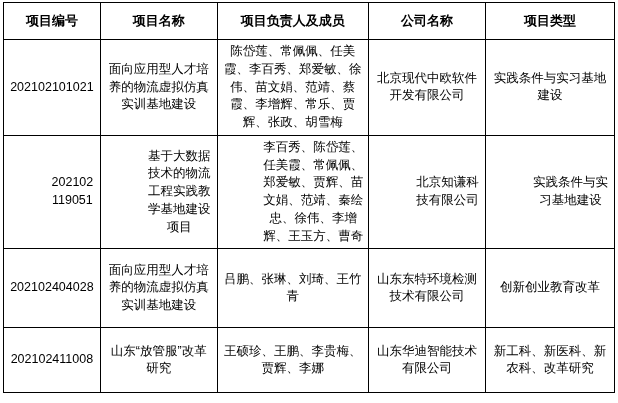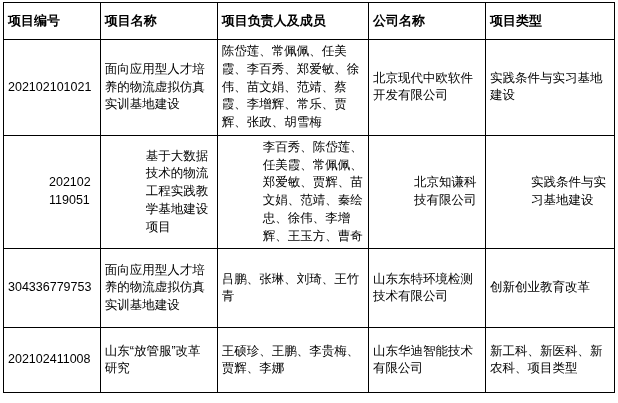--- a/index.html
+++ b/index.html
@@ -21,21 +21,21 @@
   }
   table.project-table {
     border-collapse: collapse;
     width: 612px;
     table-layout: fixed;
   }
   table.project-table th,
   table.project-table td {
     border: 1px solid #000000;
     padding: 3px 4px;
-    text-align: left;
+    text-align: center;
     vertical-align: middle;
     font-size: 12.5px;
     line-height: 1.42;
     font-weight: normal;
     word-break: break-all;
   }
   table.project-table th {
     font-weight: bold;
     font-size: 13px;
     height: 30px;
@@ -87,28 +87,28 @@
         <td class="cell-type">实践条件与实习基地建设</td>
       </tr>
       <tr class="row-2">
         <td class="cell-code">202102119051</td>
         <td class="cell-name">基于大数据技术的物流工程实践教学基地建设项目</td>
         <td class="cell-team">李百秀、陈岱莲、任美霞、常佩佩、郑爱敏、贾辉、苗文娟、范靖、秦绘忠、徐伟、李增辉、王玉方、曹奇</td>
         <td class="cell-comp">北京知谦科技有限公司</td>
         <td class="cell-type">实践条件与实习基地建设</td>
       </tr>
       <tr class="row-3">
-        <td class="cell-code">304336779753</td>
+        <td class="cell-code">202102404028</td>
         <td class="cell-name">面向应用型人才培养的物流虚拟仿真实训基地建设</td>
         <td class="cell-team">吕鹏、张琳、刘琦、王竹青</td>
         <td class="cell-comp">山东东特环境检测技术有限公司</td>
         <td class="cell-type">创新创业教育改革</td>
       </tr>
       <tr class="row-4">
         <td class="cell-code">202102411008</td>
         <td class="cell-name">山东“放管服”改革研究</td>
         <td class="cell-team">王硕珍、王鹏、李贵梅、贾辉、李娜</td>
         <td class="cell-comp">山东华迪智能技术有限公司</td>
-        <td class="cell-type">新工科、新医科、新农科、项目类型</td>
+        <td class="cell-type">新工科、新医科、新农科、改革研究</td>
       </tr>
     </tbody>
   </table>
 </div>
 
 </body></html>

